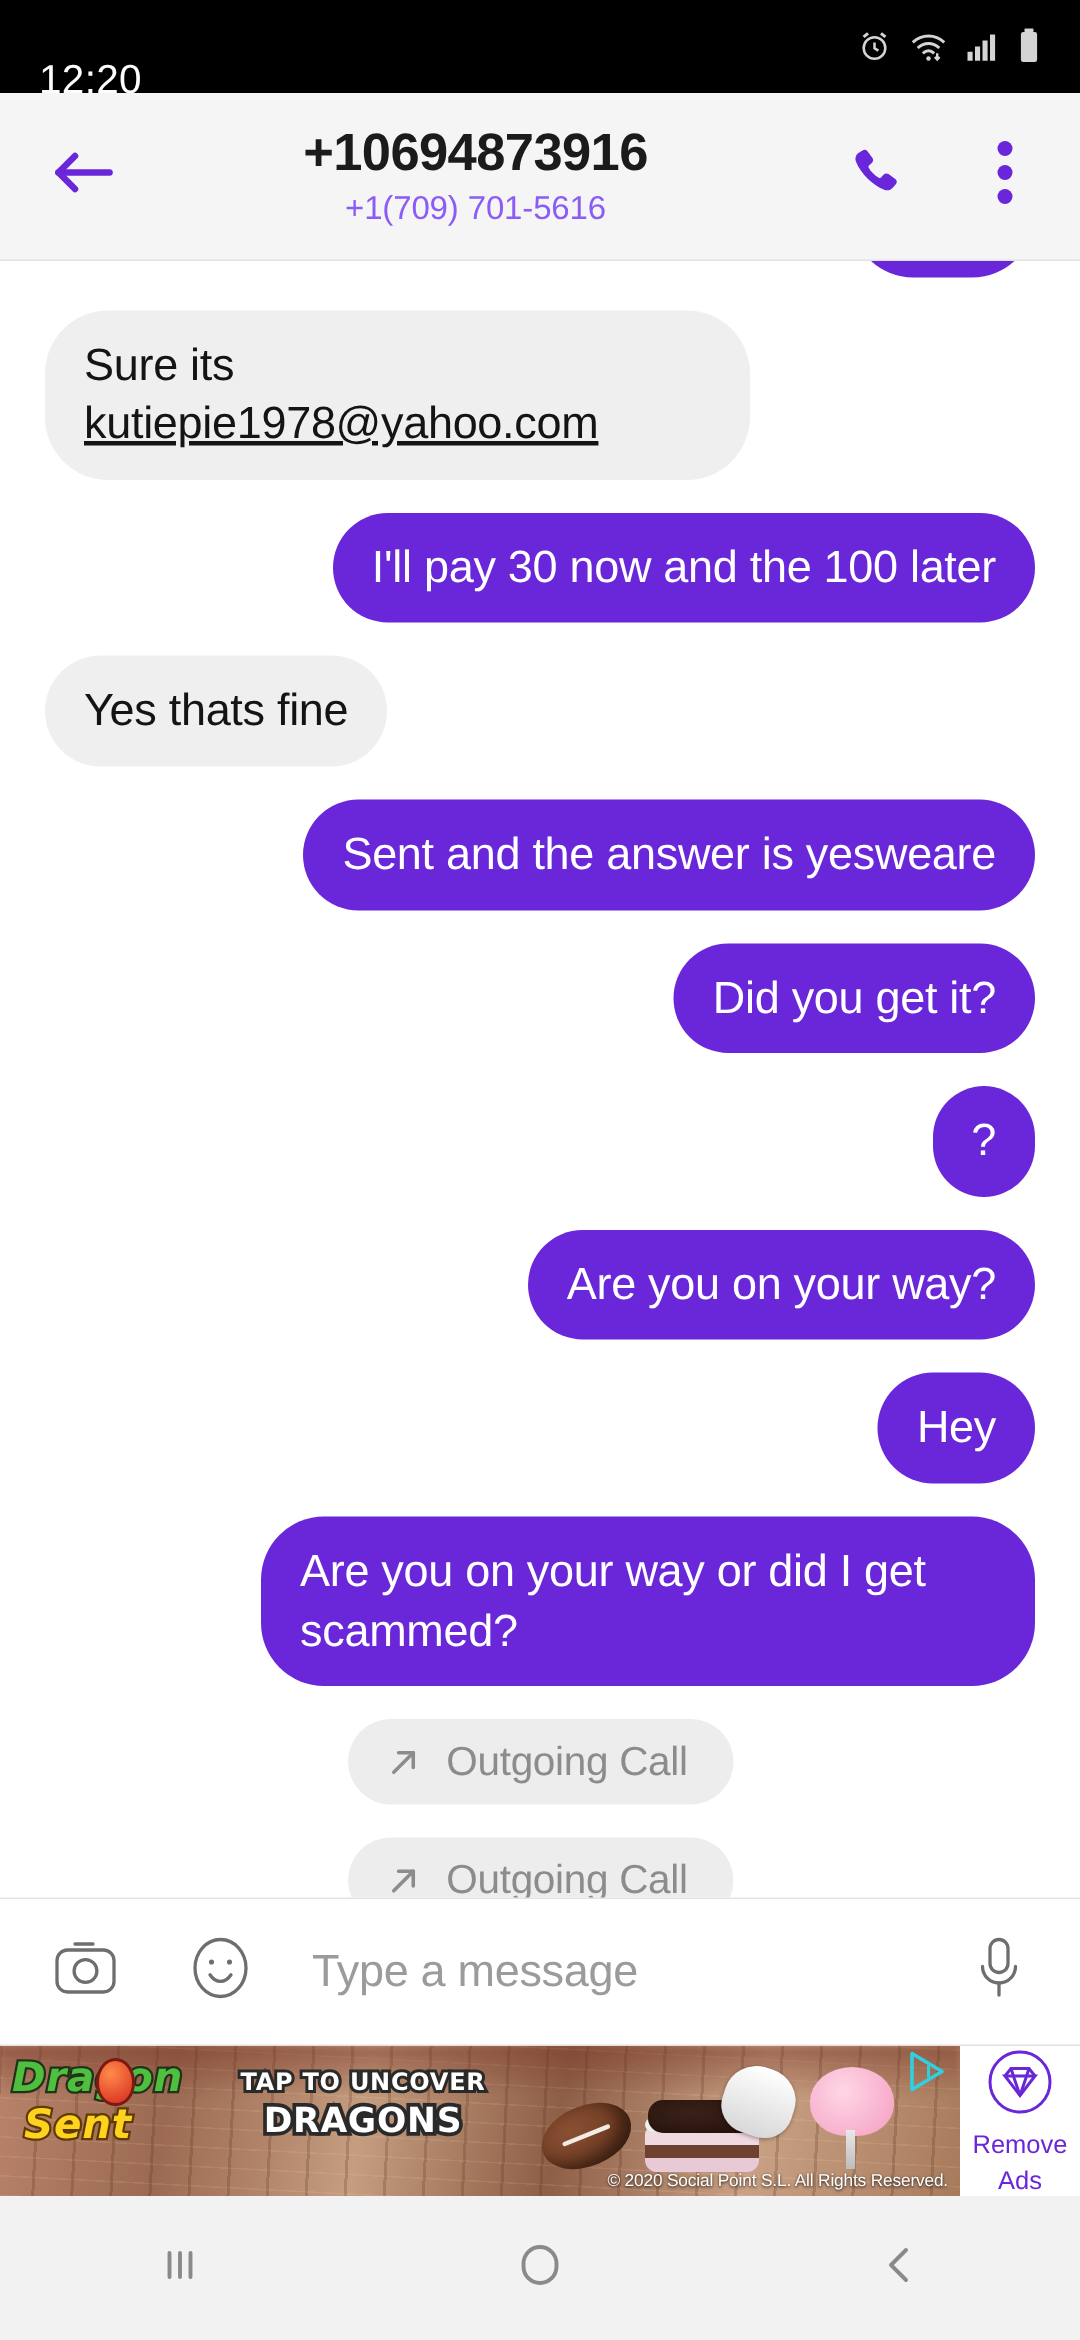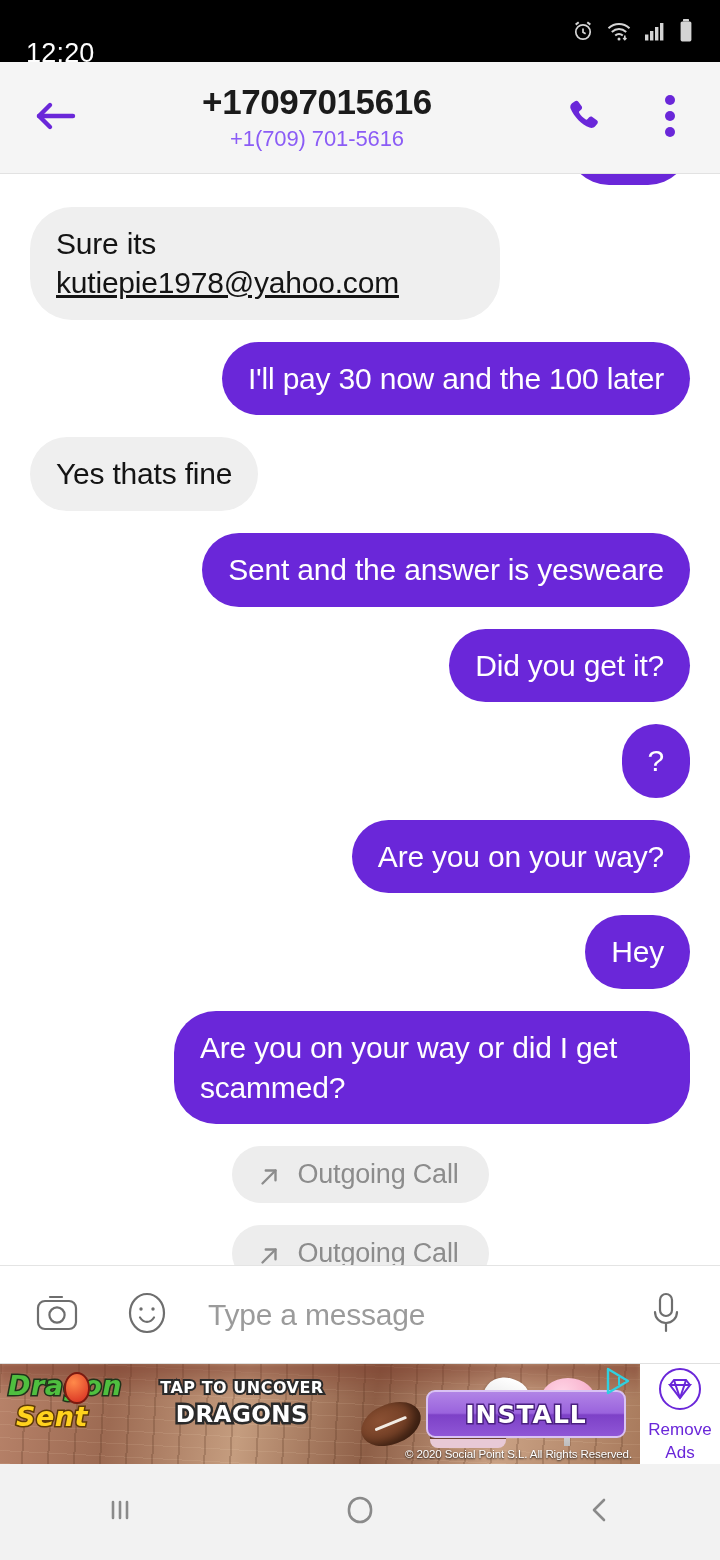--- a/index.html
+++ b/index.html
@@ -51,21 +51,21 @@
     word-wrap: break-word; letter-spacing: -0.2px;
   }
   .bubble.out { background: #6A27D9; color: #ffffff; }
   .bubble.in  { background: #efefef; color: #141414; }
   .bubble.clipped-top { border-radius: 0 0 42px 42px; padding-top: 0; margin-top: 0; }
   .bubble a, .bubble .link { color: inherit; text-decoration: underline; }
 
   .callchip {
     background: #ededed; color: #8c8c8c;
     border-radius: 34px; padding: 13px 30px 13px 24px;
-    font-size: 27px; display: flex; align-items: flex-end; gap: 16px;
+    font-size: 27px; display: flex; align-items: center; gap: 16px;
     letter-spacing: -0.2px;
   }
   .callchip svg { display:block; flex: 0 0 auto; }
 
   
   .composer {
     flex: 0 0 98px; height: 98px; background: #ffffff;
     display: flex; align-items: center; padding: 0 26px 0 28px;
     border-bottom: 1px solid #e0e0e0;
   }
@@ -190,21 +190,21 @@
   <div class="header">
     <div class="back-btn">
       <span>
         <svg width="44" height="36" viewBox="0 0 44 36" fill="none" stroke="#6A27D9" stroke-width="4.4" stroke-linecap="round" stroke-linejoin="round">
           <path d="M40 18H6"></path>
             <path d="M17 7L6 18l11 11"></path>
         </svg>
       </span>
     </div>
     <div class="header-titles">
-      <div class="title-main">+17097015616</div>
+      <div class="title-main">+10694873916</div>
       <div class="title-sub">+1(709) 701-5616</div>
     </div>
     <div class="header-action call">
       <span>
         <svg width="40" height="40" viewBox="0 0 24 24" fill="#6A27D9">
           <path d="M6.6 3.2c.6-.5 1.5-.4 2 .3l2 2.7c.4.6.3 1.4-.2 1.9l-1.2 1.1c-.2.2-.3.6-.1.9.9 1.6 2.3 3 4 4 .3.2.6.1.9-.1l1.1-1.2c.5-.5 1.3-.6 1.9-.2l2.7 2c.7.5.8 1.4.3 2l-1.3 1.5c-.8 1-2.2 1.3-3.4.8-2.5-1-4.7-2.5-6.6-4.4S5 10.2 4 7.7c-.5-1.2-.2-2.6.8-3.4l1.8-1.1z"></path>
         </svg>
       </span>
     </div>
     <div class="header-action">
@@ -340,23 +340,20 @@
 
       <div class="ad-football"></div>
       <div class="ad-cake">
         <div class="base"></div>
           <div class="cream"></div>
           <div class="top"></div>
       </div>
       <div class="ad-glove"></div>
       <div class="ad-cotton"></div>
 
-      <div class="ad-install">
-        <span>INSTALL</span>
-      </div>
 
       <div class="ad-copy">© 2020 Social Point S.L. All Rights Reserved.</div>
 
       <div class="ad-choices">
         <svg width="28" height="30" viewBox="0 0 28 30" fill="none" stroke="#2fd0e0" stroke-width="2.4" stroke-linejoin="round">
           <path d="M4 3 L24 15 L4 27 Z"></path>
           <path d="M15 11v8" stroke-width="2"></path>
         </svg>
       </div>
     </div>

